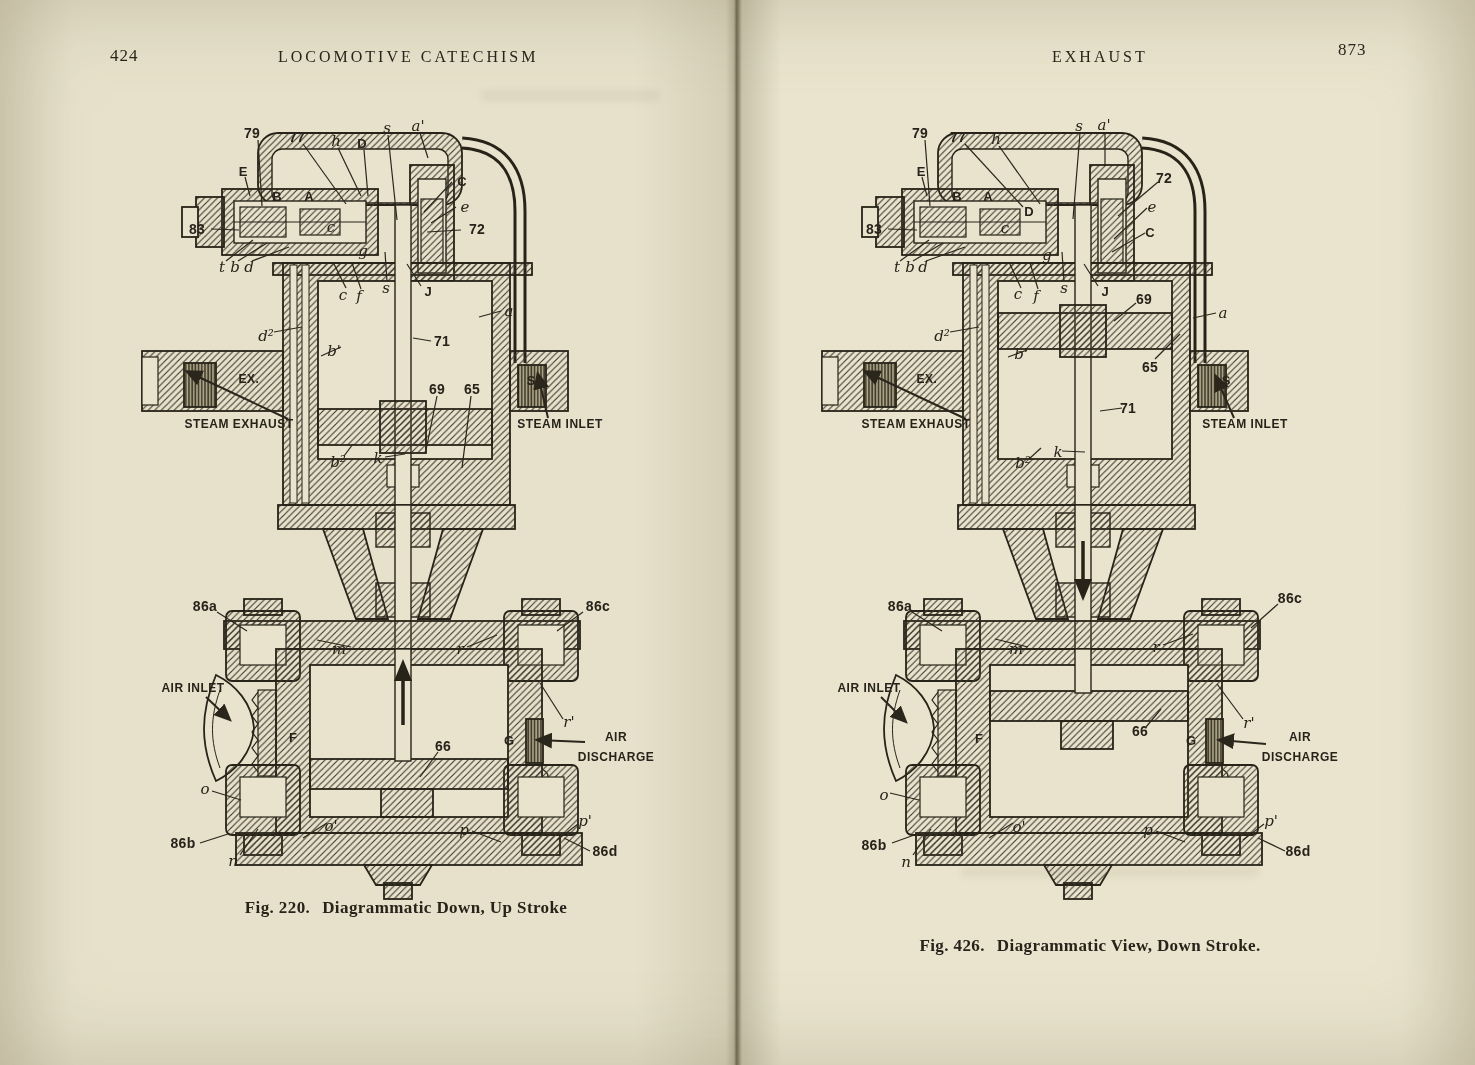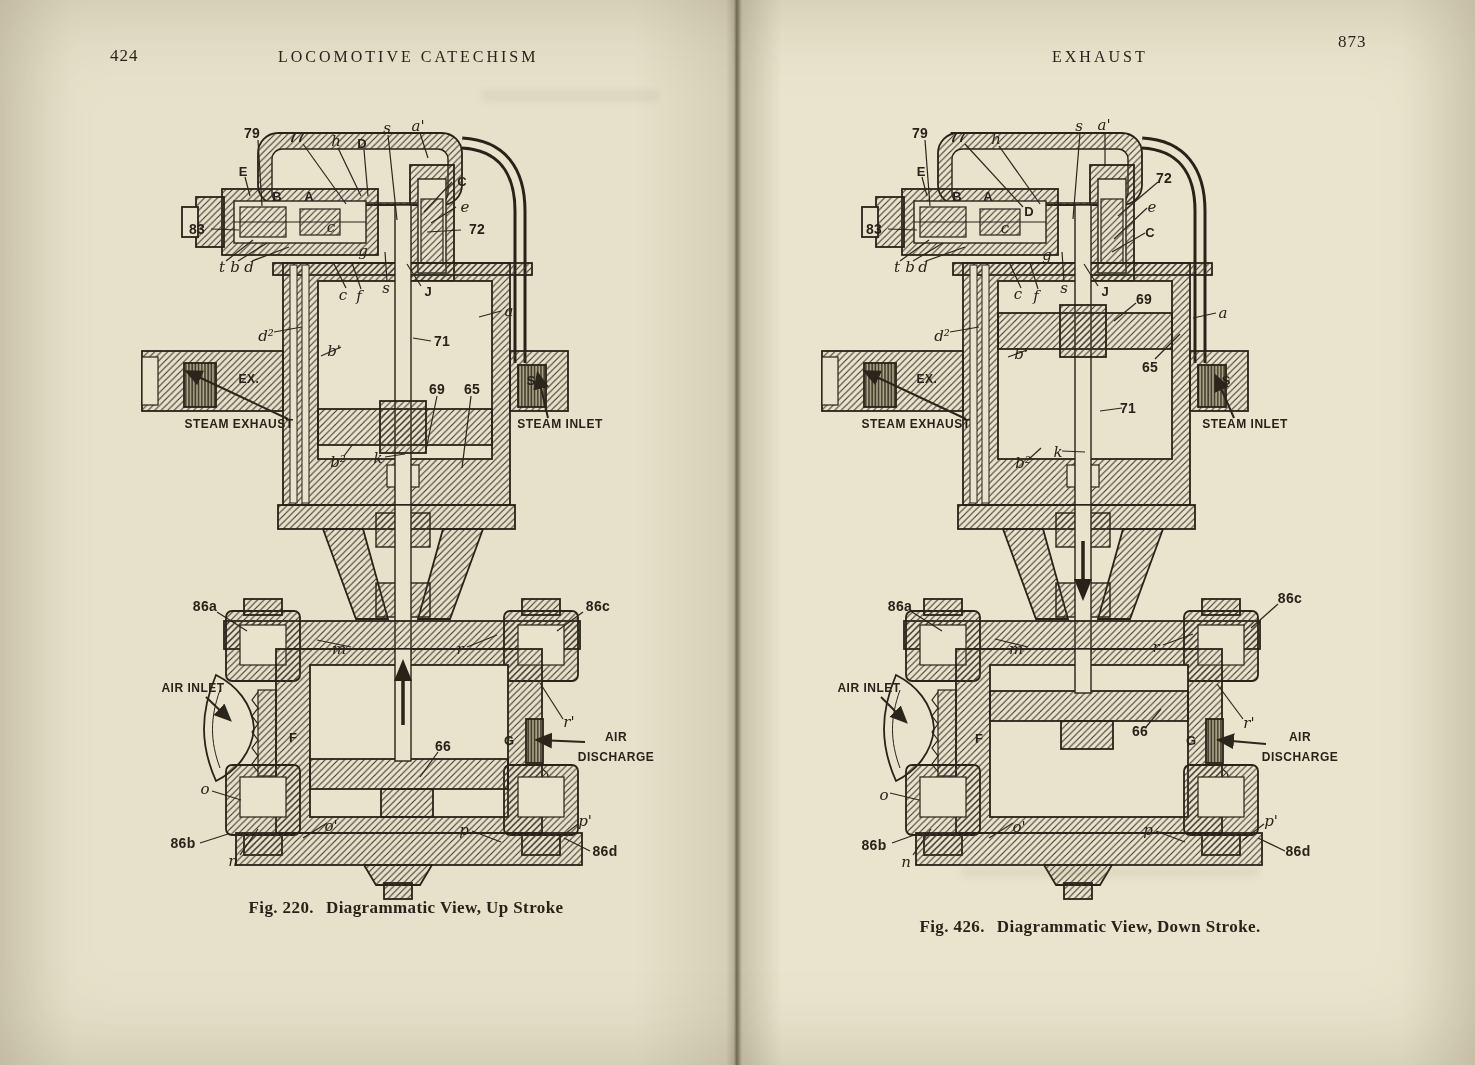--- a/index.html
+++ b/index.html
@@ -115,21 +115,21 @@
       <path d="M224,752 L292,752 L280,772 L236,772 Z" fill="url(#hat)"></path>
       <rect x="244" y="770" width="28" height="16" fill="url(#hat)"></rect>
     </g>
   </defs>
 </svg>
 
 <span class="hdr" style="left:110px;top:46px">424</span>
 <span class="hdr title" style="left:278px;top:48px">LOCOMOTIVE CATECHISM</span>
 
 <span class="hdr title" style="left:1052px;top:48px">EXHAUST</span>
-<span class="hdr" style="left:1338px;top:32px">873</span>
+<span class="hdr" style="left:1338px;top:40px">873</span>
 
 <svg class="figsvg" style="left:140px;top:113px" viewBox="0 0 455 790">
   <use href="#pump"></use>
   <g stroke="#272318" stroke-width="1.8" fill="url(#hat)">
     <rect x="178" y="296" width="174" height="36"></rect>
     <rect x="240" y="288" width="46" height="52"></rect>
     <rect x="170" y="646" width="198" height="30"></rect>
     <rect x="241" y="676" width="52" height="28"></rect>
   </g>
   <rect x="255" y="536" width="16" height="112" fill="#e9e3ce" stroke="#272318" stroke-width="1.4"></rect>
@@ -344,20 +344,20 @@
     <span class="lb it" style="left: 884px; top: 795px;">o</span>
     <span class="lb it" style="left: 1019px; top: 827px;">o'</span>
     <span class="lb it" style="left: 1148px; top: 830px;">p</span>
     <span class="lb it" style="left: 1271px; top: 821px;">p'</span>
     <span class="lb num" style="left: 874px; top: 845px;">86b</span>
     <span class="lb it" style="left: 906px; top: 862px;">n</span>
     <span class="lb num" style="left: 1298px; top: 851px;">86d</span>
   </div>
 
 <div class="caption" style="left:406px;top:898px">
-  <span>Fig. 220.</span><span class="cap-text">Diagrammatic View, Up Stroke</span>
+  <span>Fig. 220.</span><span class="cap-text">Diagrammatic Down, Up Stroke</span>
 </div>
-<div class="caption" style="left:1090px;top:917px">
+<div class="caption" style="left:1090px;top:936px">
   <span>Fig. 426.</span><span class="cap-text">Diagrammatic View, Down Stroke.</span>
 </div>
 
 <div class="ghost" style="left:960px;top:866px;width:300px"></div>
 <div class="ghost" style="left:480px;top:90px;width:180px"></div>
 
 </body></html>

